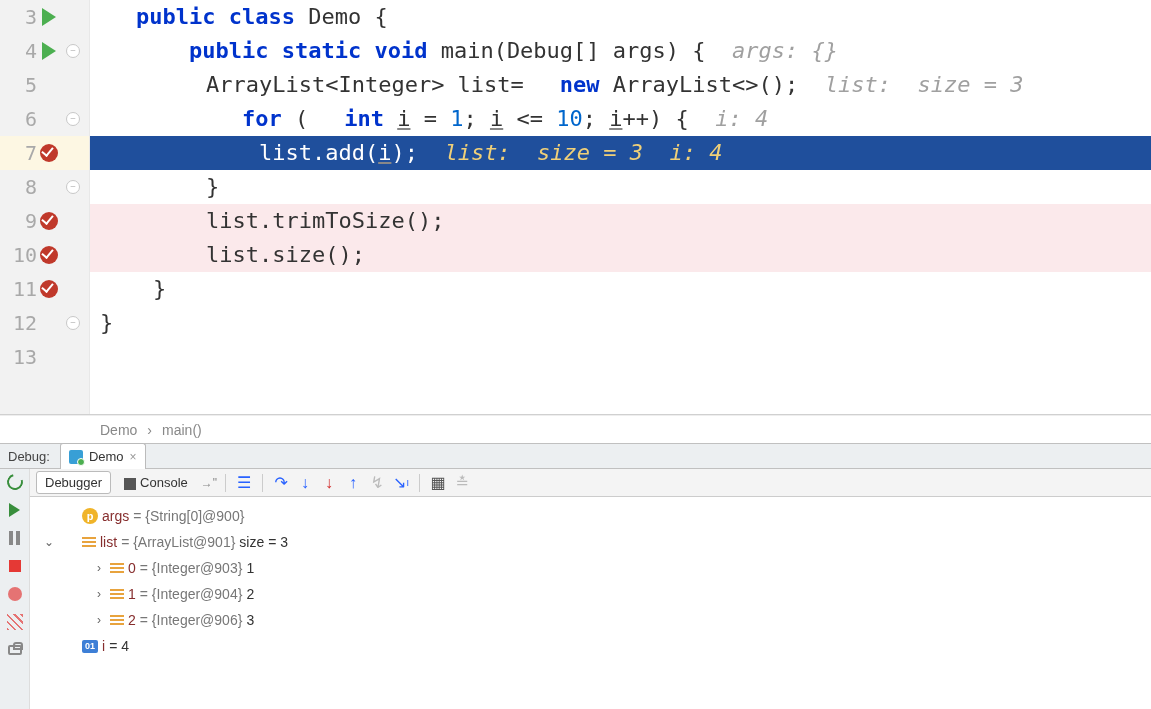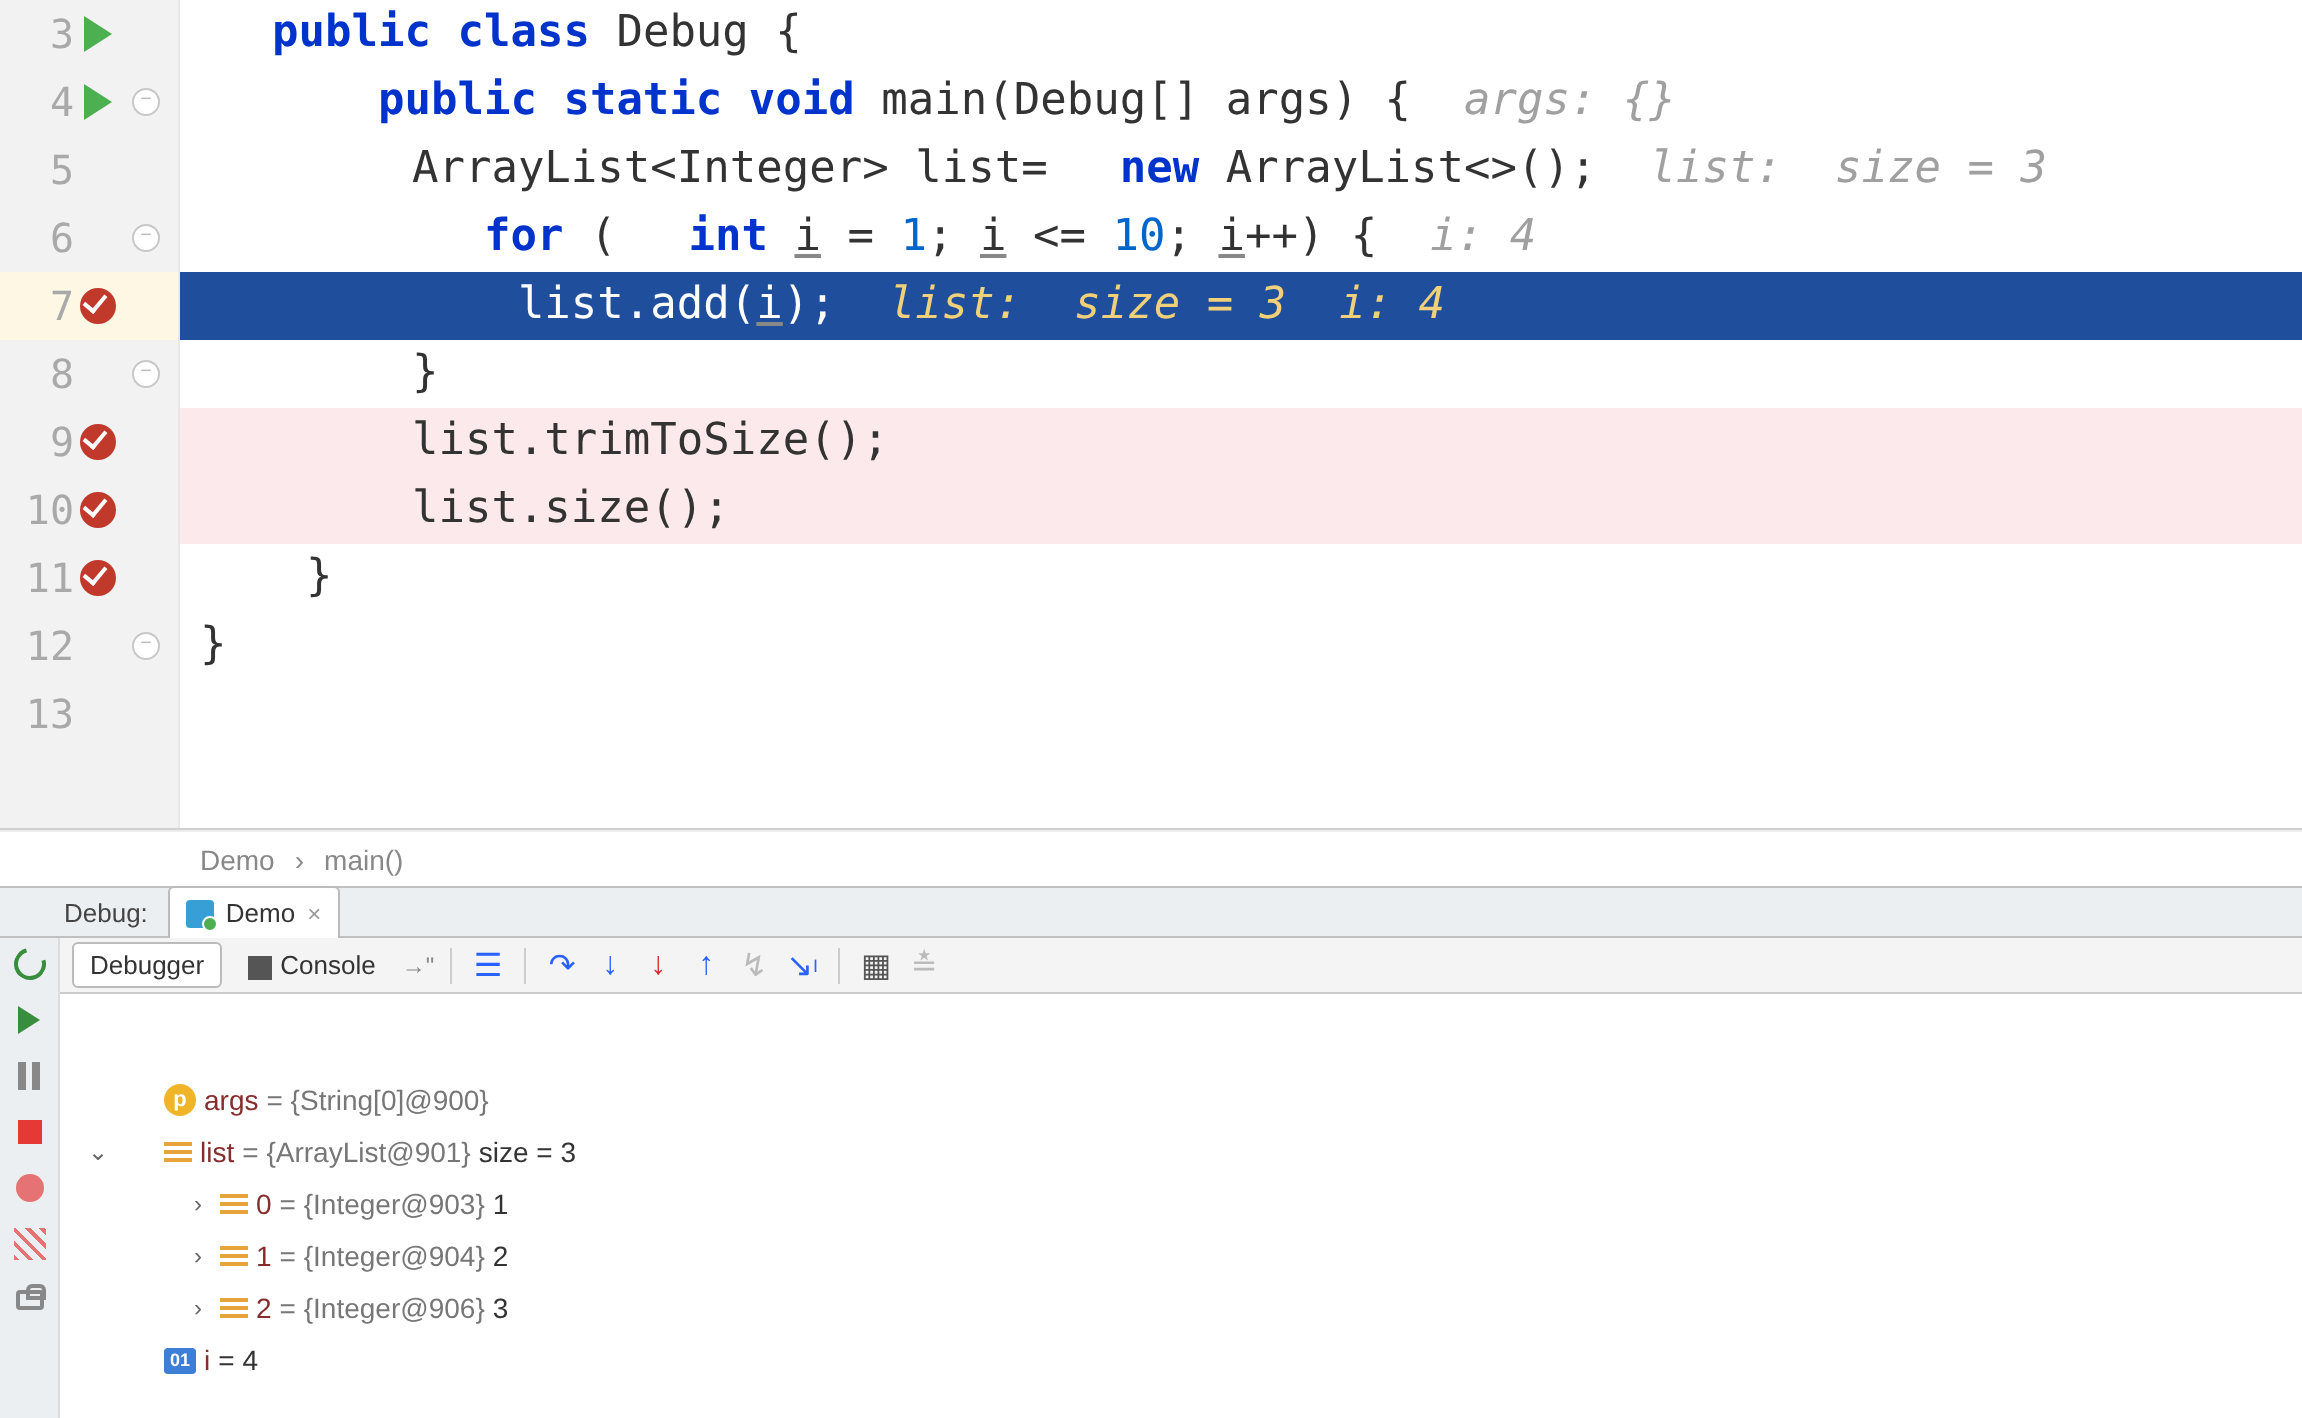--- a/index.html
+++ b/index.html
@@ -84,21 +84,21 @@
 
   
   .debug-titlebar {
     height: 26px;
     background: #eceff1;
     border-top: 1px solid #c0c0c0;
     border-bottom: 1px solid #c0c0c0;
     display:flex;align-items:center;
     font-size:13px;
   }
-  .debug-titlebar .lbl { padding: 0 8px; color:#444;margin-left:24px;}
+  .debug-titlebar .lbl { padding: 0 8px; color:#444;}
   .runtab {
     display:flex;align-items:center;gap:6px;
     background:#fff;border:1px solid #bbb;border-bottom:none;
     height:26px;padding:0 8px;margin-left:2px;
     border-radius:3px 3px 0 0;
   }
   .runtab .ricon{width:14px;height:14px;background:#389fd6;border-radius:2px;position:relative;}
   .runtab .ricon::after{content:"";position:absolute;right:-2px;bottom:-2px;width:6px;height:6px;background:#4caf50;border-radius:50%;border:1px solid #fff;}
   .close-x{color:#999;font-size:12px;cursor:pointer;}
 
@@ -116,21 +116,21 @@
   .green-play{width:0;height:0;border-top:7px solid transparent;border-bottom:7px solid transparent;border-left:11px solid #388e3c;}
   .pausebars{display:flex;gap:3px;}
   .pausebars span{width:4px;height:14px;background:#888;}
   .redsq{width:12px;height:12px;background:#e53935;}
   .dot-red{width:14px;height:14px;border-radius:50%;background:#e57373;}
   .stripes{width:16px;height:16px;background:
     repeating-linear-gradient(45deg,#e57373,#e57373 2px,transparent 2px,transparent 5px);}
   .cam{width:14px;height:10px;border:2px solid #888;border-radius:2px;position:relative;}
   .cam::before{content:"";position:absolute;top:-5px;left:3px;width:6px;height:4px;border:2px solid #888;border-radius:3px 3px 0 0;}
 
-  .dbg-main{flex:1;display:flex;flex-direction:column;gap:34px;}
+  .dbg-main{flex:1;display:flex;flex-direction:column;}
   .dbg-toolbar{
     height:28px;border-bottom:1px solid #ccc;background:#f4f4f4;
     display:flex;align-items:center;padding:0 6px;gap:4px;font-size:13px;
   }
   .dbg-tab{padding:3px 8px;border:1px solid transparent;border-radius:3px;}
   .dbg-tab.active{background:#fff;border-color:#bbb;}
   .dbg-tab .cicon{display:inline-block;width:12px;height:12px;background:#555;vertical-align:middle;margin-right:4px;}
   .tb-sep{width:1px;height:18px;background:#ccc;margin:0 4px;}
   .tb-icon{width:20px;height:20px;display:flex;align-items:center;justify-content:center;color:#2962ff;cursor:pointer;font-size:16px;}
   .tb-icon.disabled{color:#bbb;}
@@ -232,21 +232,21 @@
         </span>
     </div>
     <div class="gutter-row">
       <span class="ln">13</span>
       <span class="gicon"></span>
         <span class="gicon"></span>
     </div>
   </div>
 
   <div class="code">
-    <div class="code-line"><span class="kw">public class</span><span> Debug {</span></div>
+    <div class="code-line"><span class="kw">public class</span><span> Demo {</span></div>
     <div class="code-line">    <span class="kw">public static void</span><span> main(Debug[] args) {  </span><span class="inline">args: {}</span></div>
     <div class="code-line"><span>        ArrayList&lt;Integer&gt; list=</span><span class="kw">new</span><span> ArrayList&lt;&gt;();  </span><span class="inline">list:  size = 3</span></div>
     <div class="code-line">        <span class="kw">for</span><span> (</span><span class="kw">int</span><span> </span><span class="underline">i</span><span> = </span><span class="num">1</span><span>; </span><span class="underline">i</span><span> &lt;= </span><span class="num">10</span><span>; </span><span class="underline">i</span><span>++) {  </span><span class="inline">i: 4</span></div>
     <div class="code-line exec"><span>            list.add(</span><span class="underline">i</span><span>);  </span><span class="inline">list:  size = 3</span><span class="inline2">  i: 4</span></div>
     <div class="code-line">        }</div>
     <div class="code-line bpline">        list.trimToSize();</div>
     <div class="code-line bpline">        list.size();</div>
     <div class="code-line">    }</div>
     <div class="code-line">}</div>
   </div>

